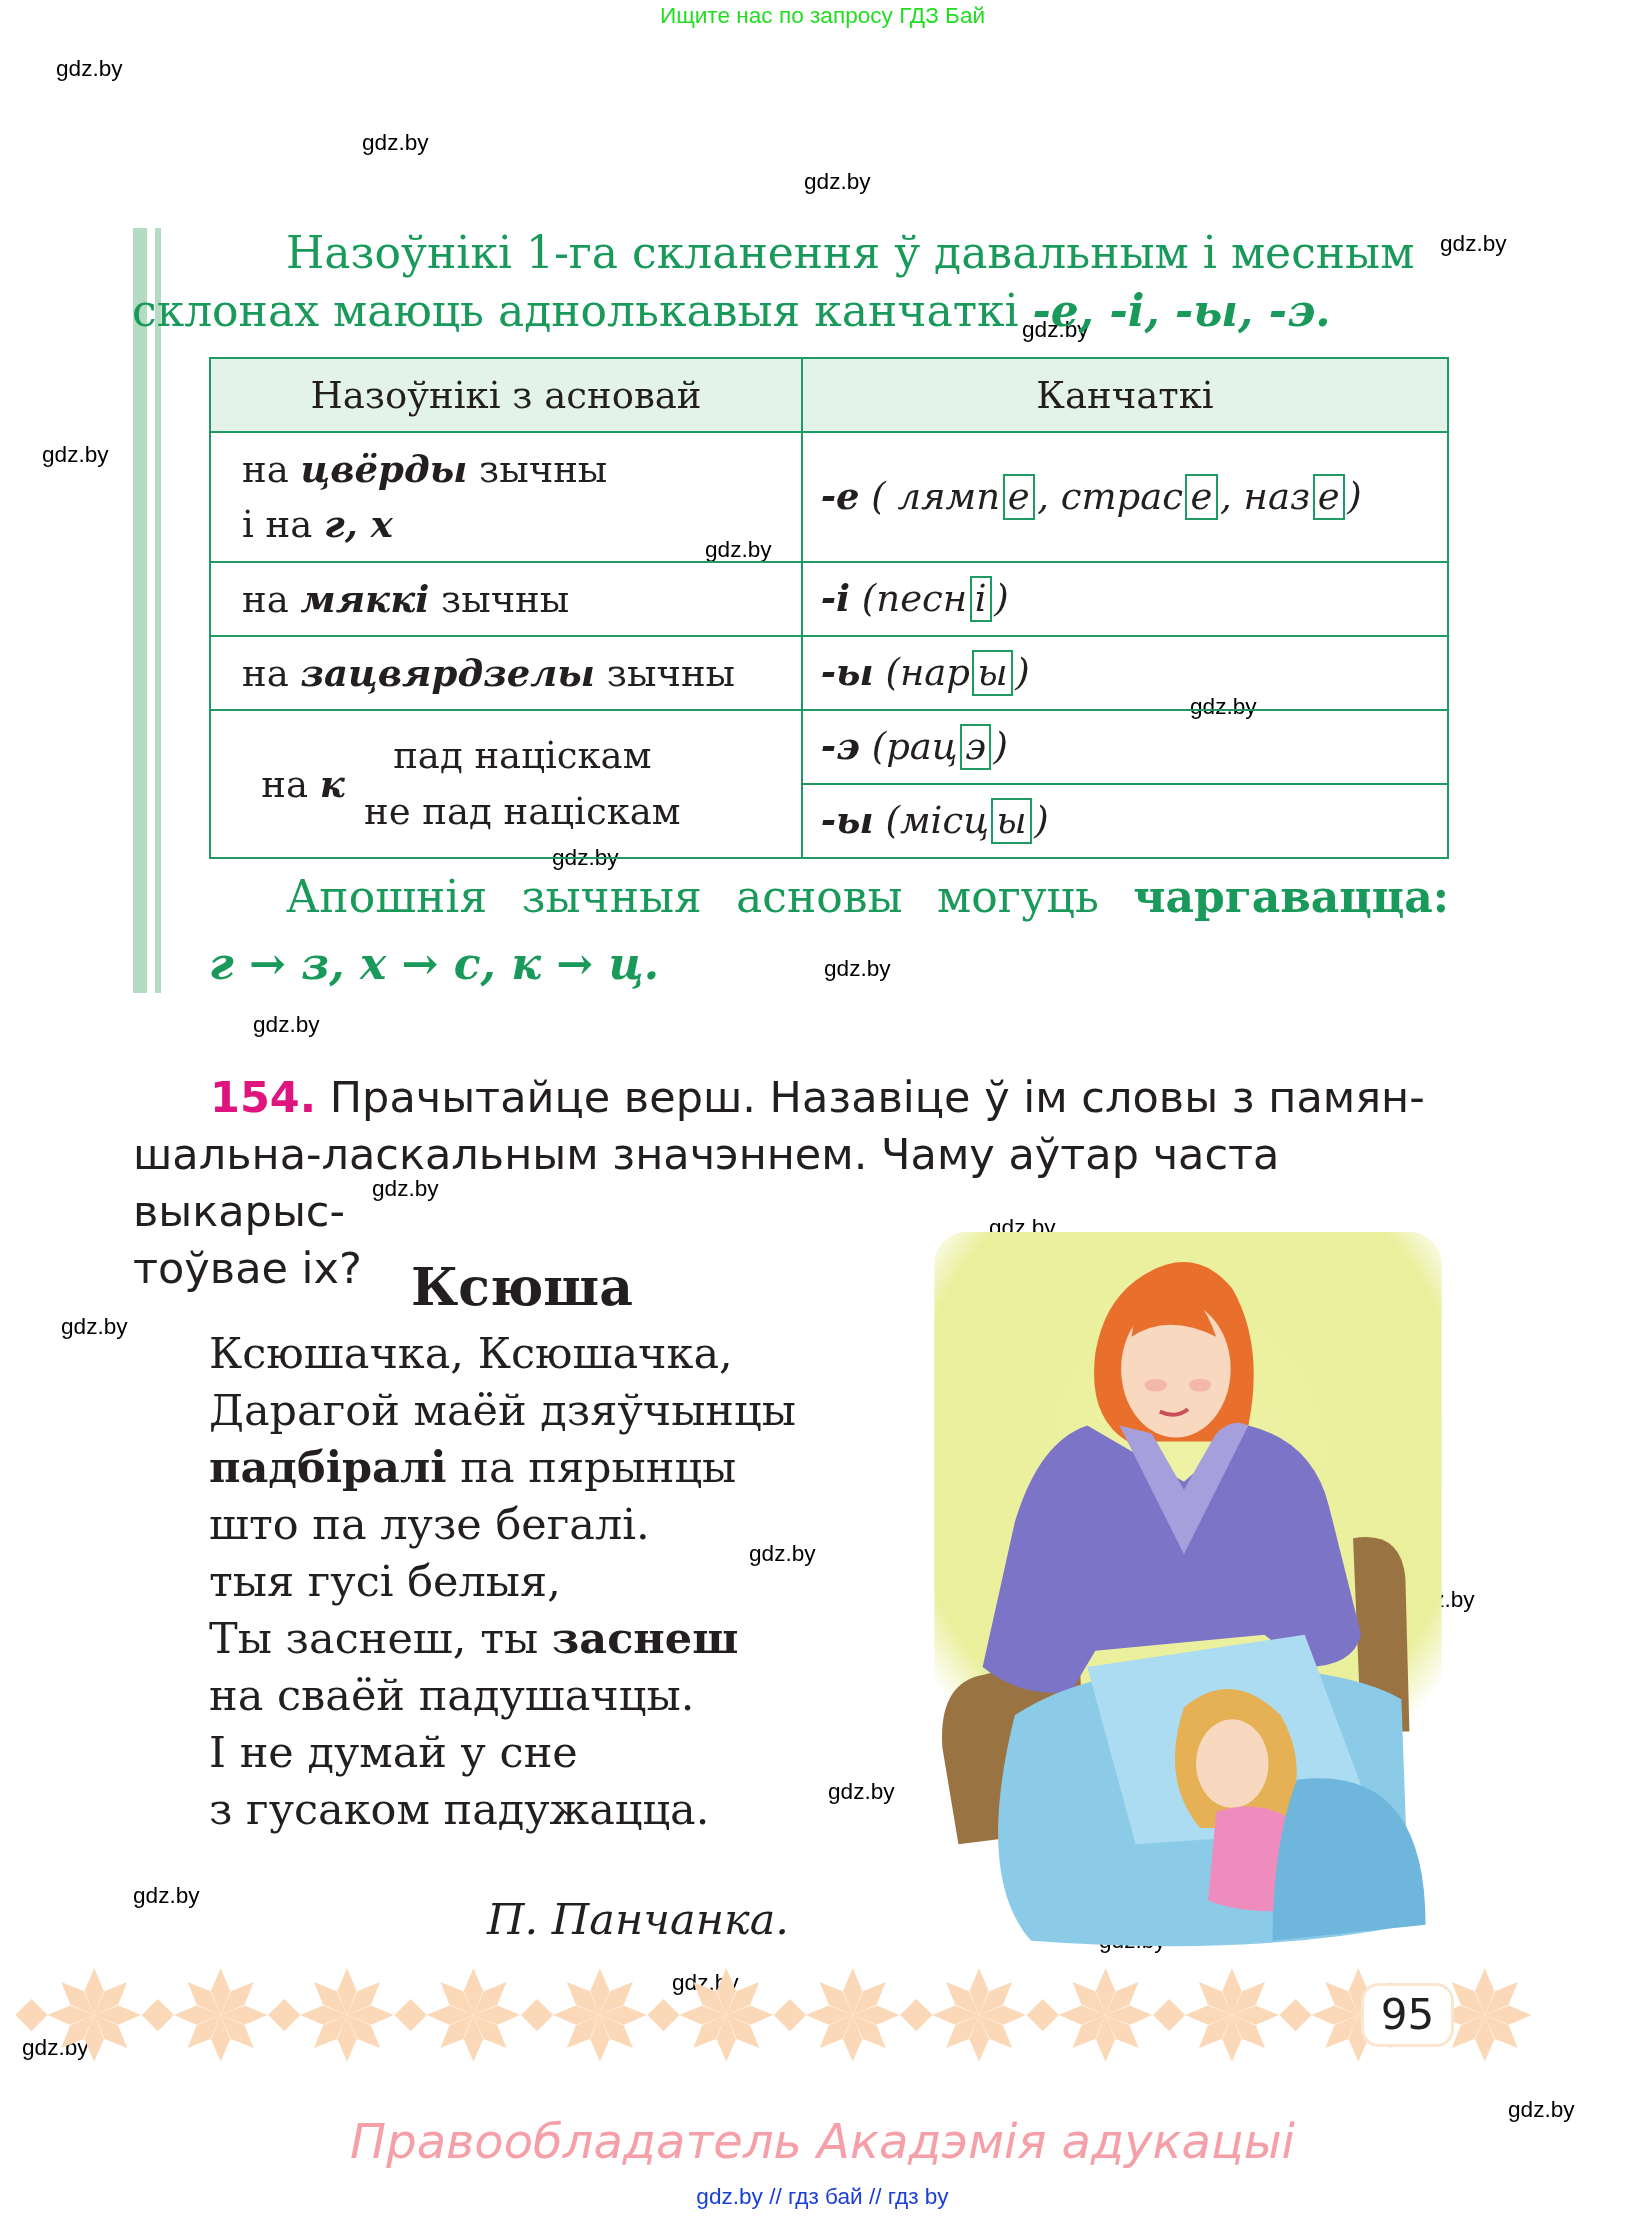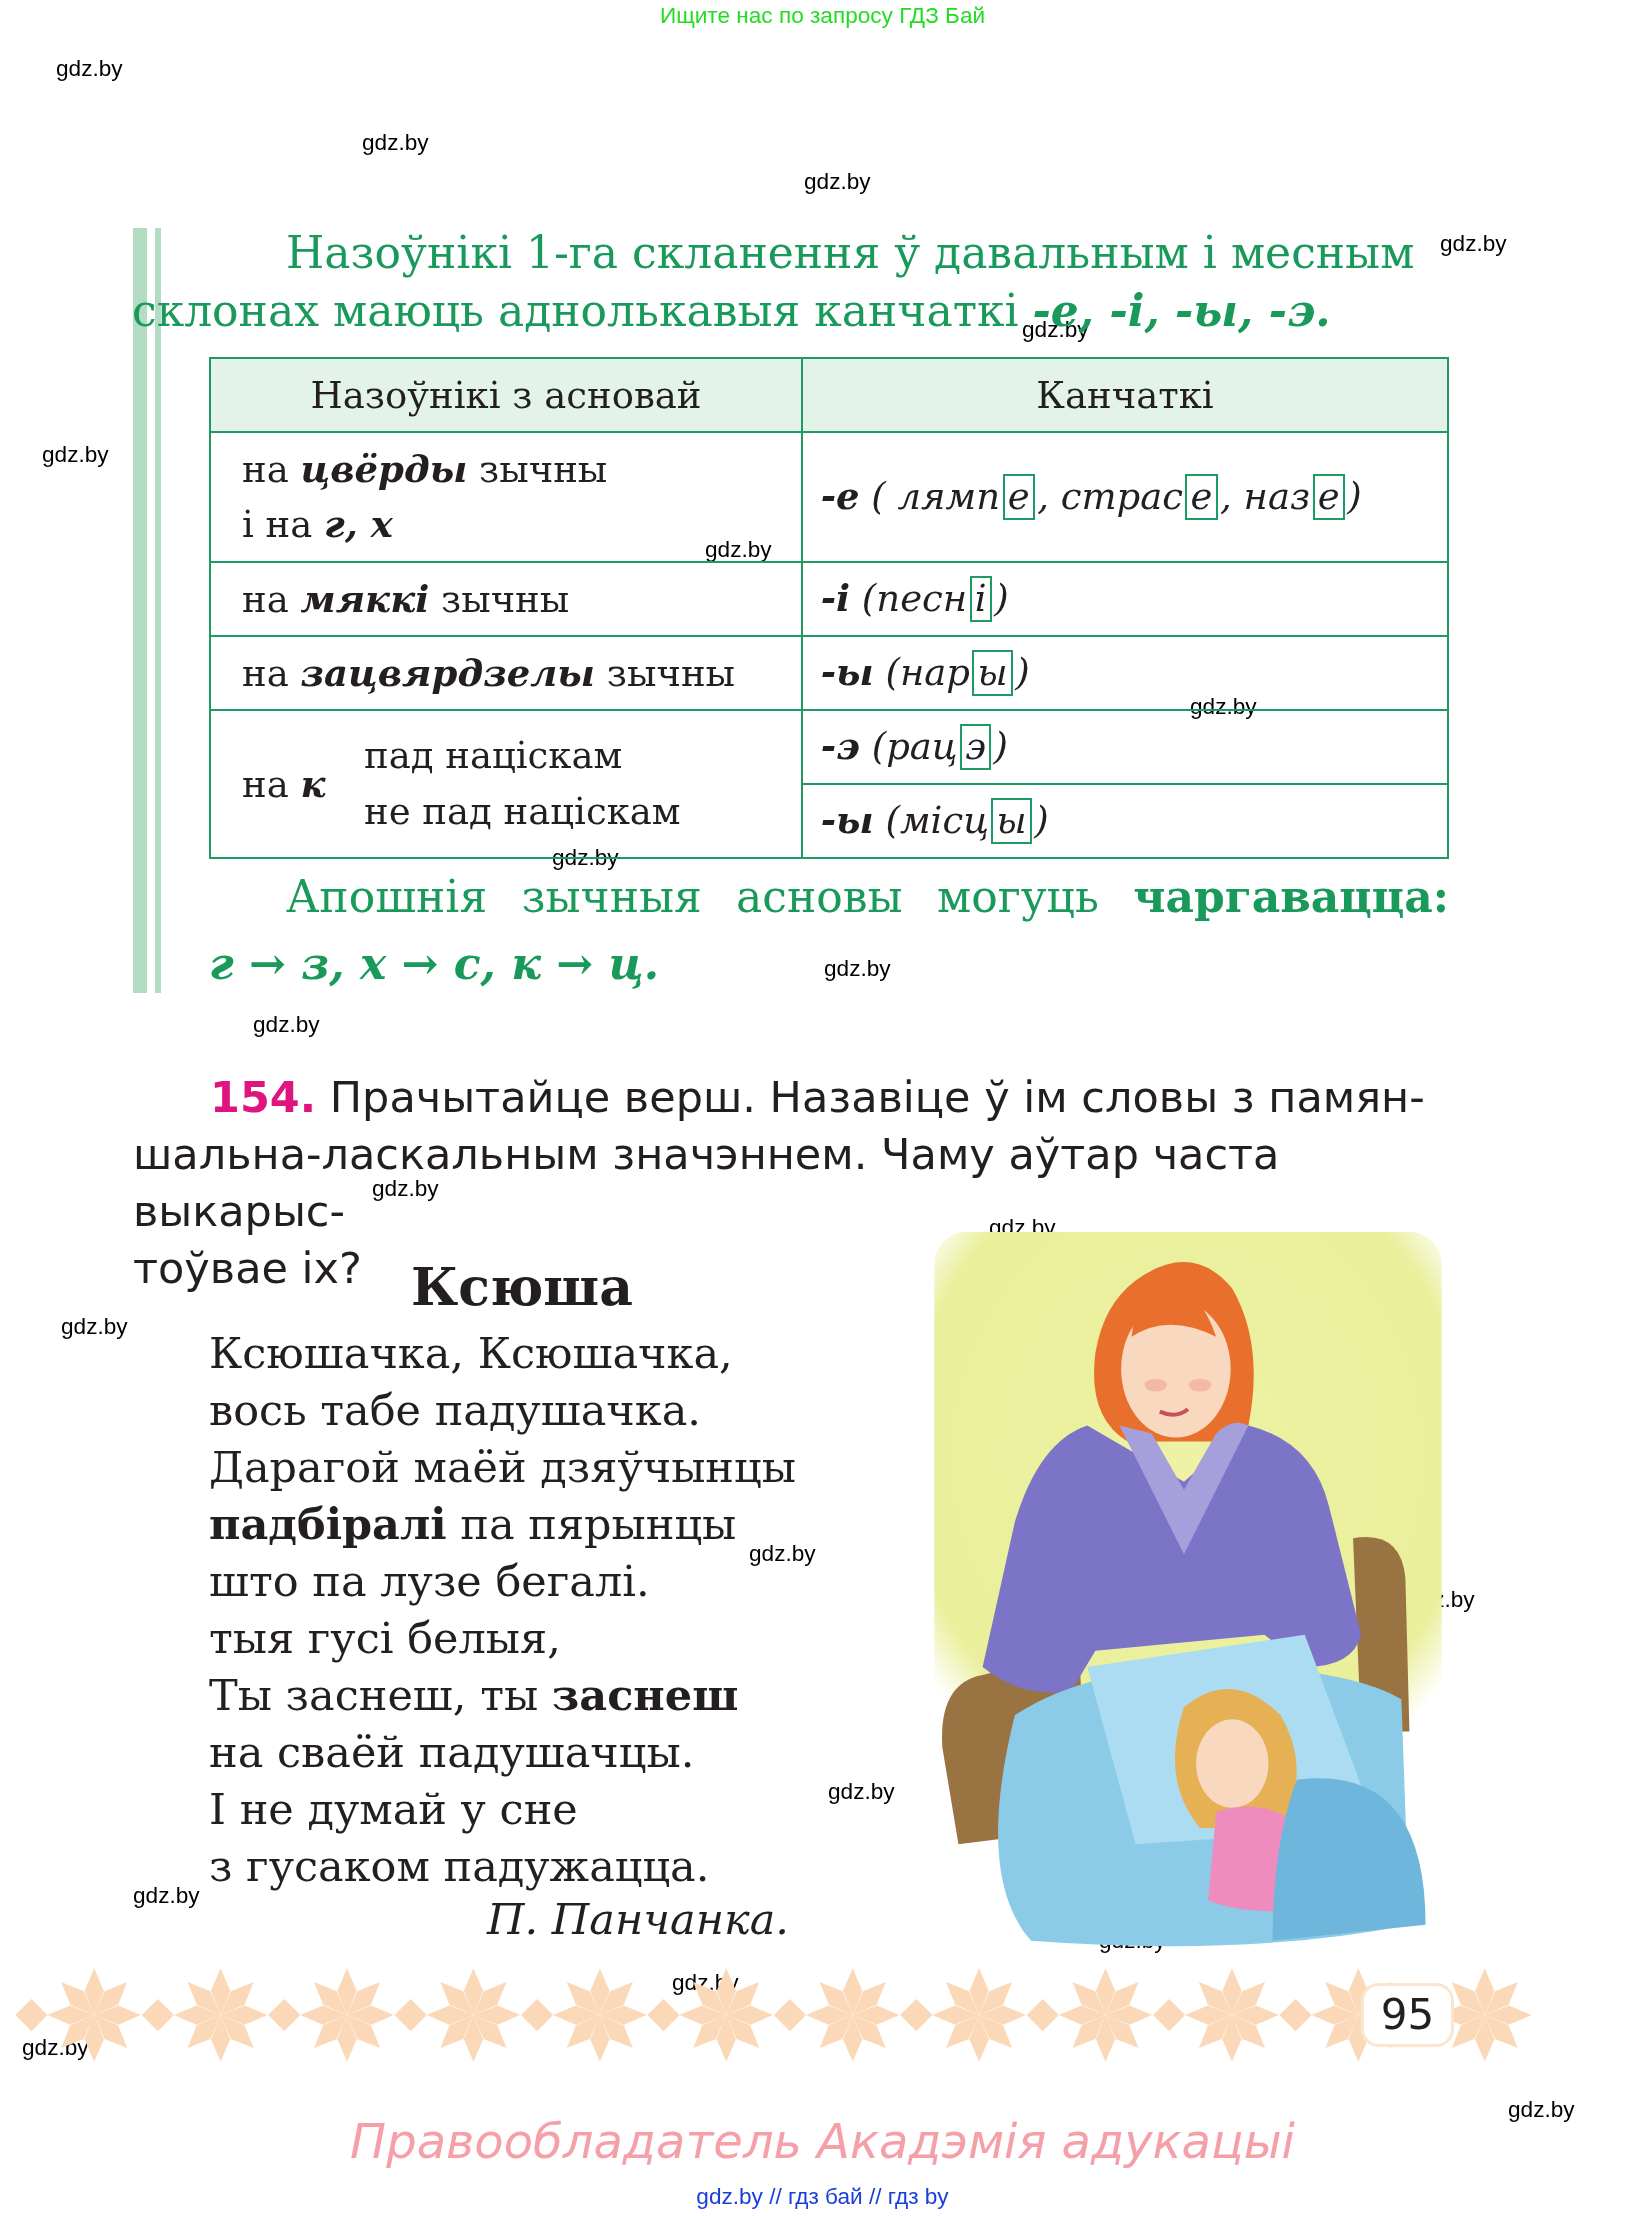--- a/index.html
+++ b/index.html
@@ -17,21 +17,21 @@
     .rule-title { top: 224px; text-indent: 77px; }
     .rule-title .it { font-style: italic; font-weight: bold; }
 
     table.rules { position: absolute; left: 209px; top: 357px; width: 1240px; border-collapse: collapse; font-family: "DejaVu Serif", serif; font-size: 37px; color: #231f20; padding-left: 20px; }
     table.rules td, table.rules th { border: 2.4px solid #1f9a62; }
     table.rules th { background: #e3f3e9; font-weight: normal; height: 74px; text-align: center; }
     table.rules td { padding-left: 31px; vertical-align: middle; }
     table.rules td.end { padding-left: 17.7px; font-style: italic; }
     table.rules .bi { font-style: italic; font-weight: bold; }
     .box { display: inline-block; border: 2.4px solid #1f9a62; padding: 0 3.2px; margin: 0 2.4px; line-height: 42px; font-style: italic; }
-    td.split { padding: 0 !important; }
+    td.split { padding: 0 !important; text-align: center; }
     .split-inner { display: flex; align-items: center; height: 100%; }
     .split-inner .nak { width: 153px; padding-left: 31px; }
     .split-inner .lines { line-height: 56px; }
 
     .alt-text { position: absolute; left: 209px; width: 1240px; top: 871px; color: #1a9a5a; font-size: 44px; text-indent: 77px; text-align: justify; text-align-last: justify; }
     .alt-text b { font-weight: bold; }
     .alt-chain { position: absolute; left: 209px; top: 938px; color: #1a9a5a; font-size: 44px; font-style: italic; font-weight: bold; }
 
     
     .ex { position: absolute; left: 133px; width: 1321px; top: 1069px; font-family: "DejaVu Sans", sans-serif; font-size: 43px; line-height: 57px; color: #231f20; }
@@ -159,21 +159,20 @@
 
 <div class="ex">
   <span class="first"><span class="num">154.</span><span> Прачытайце верш. Назавіце ў ім словы з памян-</span></span>
   <span style="display:block">шальна-ласкальным значэннем. Чаму аўтар часта выкарыс-</span>
   <span style="display:block">тоўвае іх?</span>
 </div>
 
 <div class="poem-title">Ксюша</div>
 <div class="poem">
   <div>Ксюшачка, Ксюшачка,</div>
-  <div>вось табе падушачка.</div>
   <div>Дарагой маёй дзяўчынцы</div>
   <div><b>падбіралі</b><span> па пярынцы</span></div>
   <div>што па лузе бегалі.</div>
   <div>тыя гусі белыя,</div>
   <div><span>Ты заснеш, ты </span><b>заснеш</b></div>
   <div>на сваёй падушачцы.</div>
   <div>І не думай у сне</div>
   <div>з гусаком падужацца.</div>
 </div>
 <div class="author">П. Панчанка.</div>

